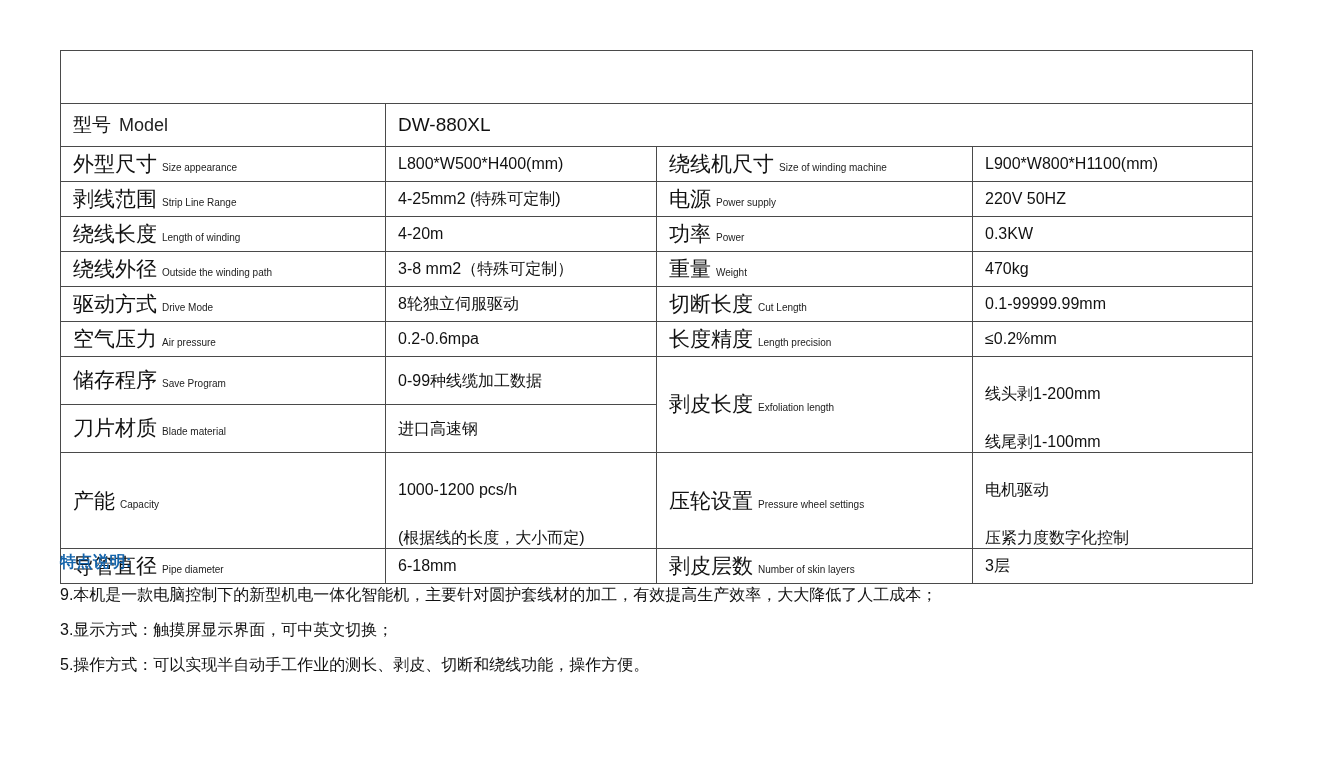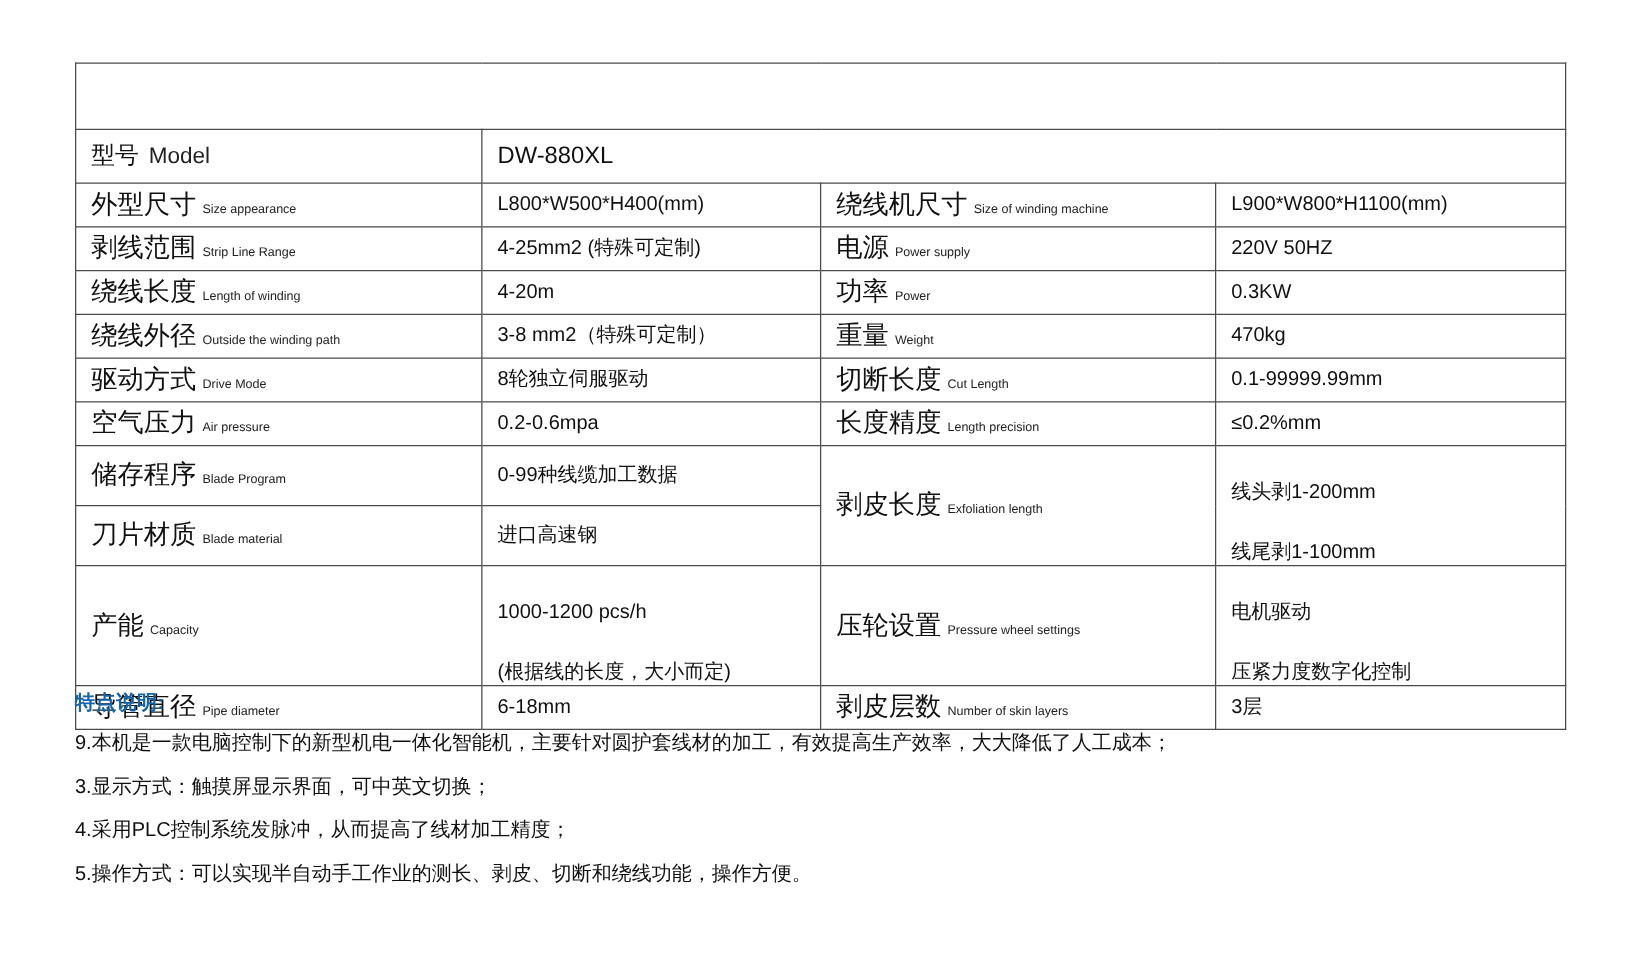--- a/index.html
+++ b/index.html
@@ -216,21 +216,21 @@
           <td>
             <span class="lbl-cn">长度精度</span><span class="lbl-en">Length precision</span>
           </td>
           <td>
             <span class="val">≤0.2%mm</span>
           </td>
         </tr>
 
         <tr class="data-row">
           <td>
-            <span class="lbl-cn">储存程序</span><span class="lbl-en">Blade Program</span>
+            <span class="lbl-cn">储存程序</span><span class="lbl-en">Save Program</span>
           </td>
           <td>
             <span class="val">0-99种线缆加工数据</span>
           </td>
           <td rowspan="2">
             <span class="lbl-cn">剥皮长度</span><span class="lbl-en">Exfoliation length</span>
           </td>
           <td rowspan="2">
             <span class="val val-line">线头剥1-200mm</span>
             <span class="val val-line">线尾剥1-100mm</span>
@@ -278,17 +278,16 @@
           </td>
         </tr>
       </tbody>
     </table>
   </div>
 
   <div class="notes">
     <div class="notes-title">特点说明:</div>
     <div class="note-item">9.本机是一款电脑控制下的新型机电一体化智能机，主要针对圆护套线材的加工，有效提高生产效率，大大降低了人工成本；</div>
     <div class="note-item">3.显示方式：触摸屏显示界面，可中英文切换；</div>
-    <div class="note-item">4.采用PLC控制系统发脉冲，从而提高了线材加工精度；</div>
     <div class="note-item">5.操作方式：可以实现半自动手工作业的测长、剥皮、切断和绕线功能，操作方便。</div>
   </div>
 
 </div>
 
 </body></html>

